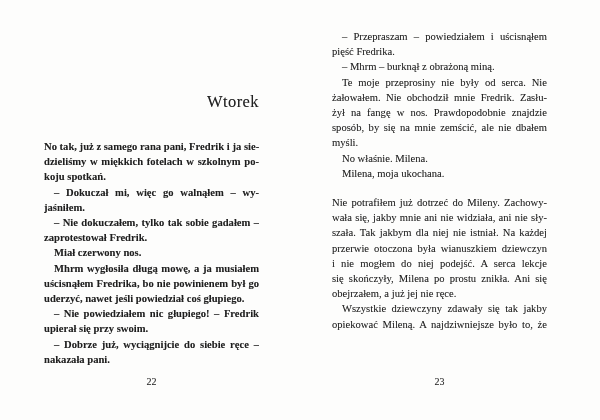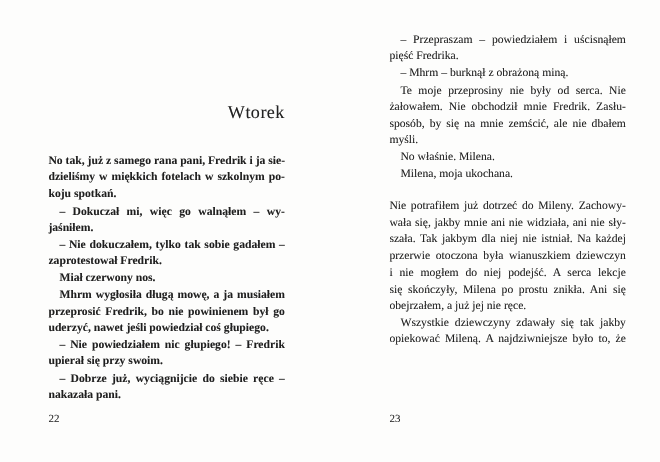--- a/index.html
+++ b/index.html
@@ -19,21 +19,21 @@
     position: absolute;
     inset: 0;
   }
   .page {
     position: absolute;
     top: 0;
     height: 420px;
     width: 215px;
   }
   .page.left  { left: 44px; }
-  .page.right { left: 354px; }
+  .page.right { left: 332px; }
 
   .chapter-title {
     position: absolute;
     top: 94px;
     left: 0;
     right: 0;
     margin: 0;
     text-align: right;
     font-size: 16.5px;
     font-weight: normal;
@@ -62,20 +62,21 @@
   }
   .line.end    { text-align-last: left; }
   .line.indent { text-indent: 10px; }
   .line.gap    { height: 14px; }
 
   .page-number {
     position: absolute;
     top: 376px;
     left: 0;
     right: 0;
+    text-align: center;
     font-size: 10px;
     color: #2b2b2b;
     text-shadow: 0 0 0.5px rgba(30,30,30,0.3);
   }
 </style>
 </head>
 <body style="background: rgb(253, 253, 252); color: rgb(31, 31, 31);">
 
 <div class="spread">
 
@@ -84,37 +85,38 @@
     <div class="body-text" id="left-body">
         <div class="line">No tak, już z samego rana pani, Fredrik i ja sie-</div>
         <div class="line">dzieliśmy w miękkich fotelach w szkolnym po-</div>
         <div class="line end">koju spotkań.</div>
         <div class="line indent">– Dokuczał mi, więc go walnąłem – wy-</div>
         <div class="line end">jaśniłem.</div>
         <div class="line indent">– Nie dokuczałem, tylko tak sobie gadałem –</div>
         <div class="line end">zaprotestował Fredrik.</div>
         <div class="line indent end">Miał czerwony nos.</div>
         <div class="line indent">Mhrm wygłosiła długą mowę, a ja musiałem</div>
-        <div class="line">przeprosić Fredrik, bo nie powinienem był go</div>
+        <div class="line">uścisnąłem Fredrika, bo nie powinienem był go</div>
         <div class="line end">uderzyć, nawet jeśli powiedział coś głupiego.</div>
         <div class="line indent">– Nie powiedziałem nic głupiego! – Fredrik</div>
         <div class="line end">upierał się przy swoim.</div>
         <div class="line indent">– Dobrze już, wyciągnijcie do siebie ręce –</div>
         <div class="line end">nakazała pani.</div>
       </div>
     <div class="page-number">22</div>
   </section>
 
   <section class="page right">
     <div class="body-text" id="right-body">
         <div class="line indent">– Przepraszam – powiedziałem i uścisnąłem</div>
         <div class="line end">pięść Fredrika.</div>
         <div class="line indent end">– Mhrm – burknął z obrażoną miną.</div>
         <div class="line indent">Te moje przeprosiny nie były od serca. Nie</div>
         <div class="line">żałowałem. Nie obchodził mnie Fredrik. Zasłu-</div>
+        <div class="line">żył na fangę w nos. Prawdopodobnie znajdzie</div>
         <div class="line">sposób, by się na mnie zemścić, ale nie dbałem</div>
         <div class="line end">myśli.</div>
         <div class="line indent end">No właśnie. Milena.</div>
         <div class="line indent end">Milena, moja ukochana.</div>
         <div class="line gap"></div>
         <div class="line">Nie potrafiłem już dotrzeć do Mileny. Zachowy-</div>
         <div class="line">wała się, jakby mnie ani nie widziała, ani nie sły-</div>
         <div class="line">szała. Tak jakbym dla niej nie istniał. Na każdej</div>
         <div class="line">przerwie otoczona była wianuszkiem dziewczyn</div>
         <div class="line">i nie mogłem do niej podejść. A serca lekcje</div>

